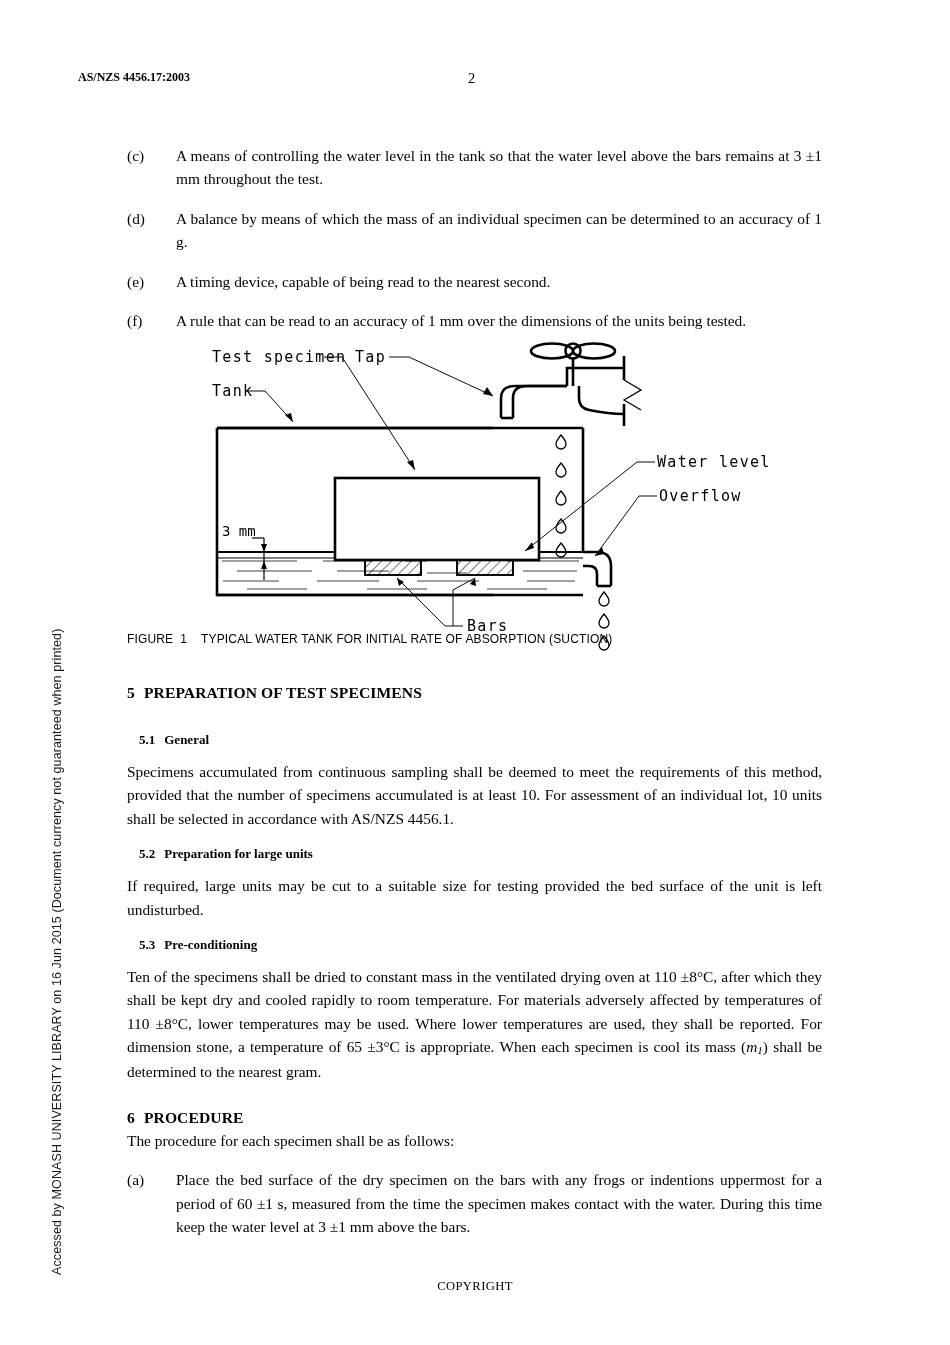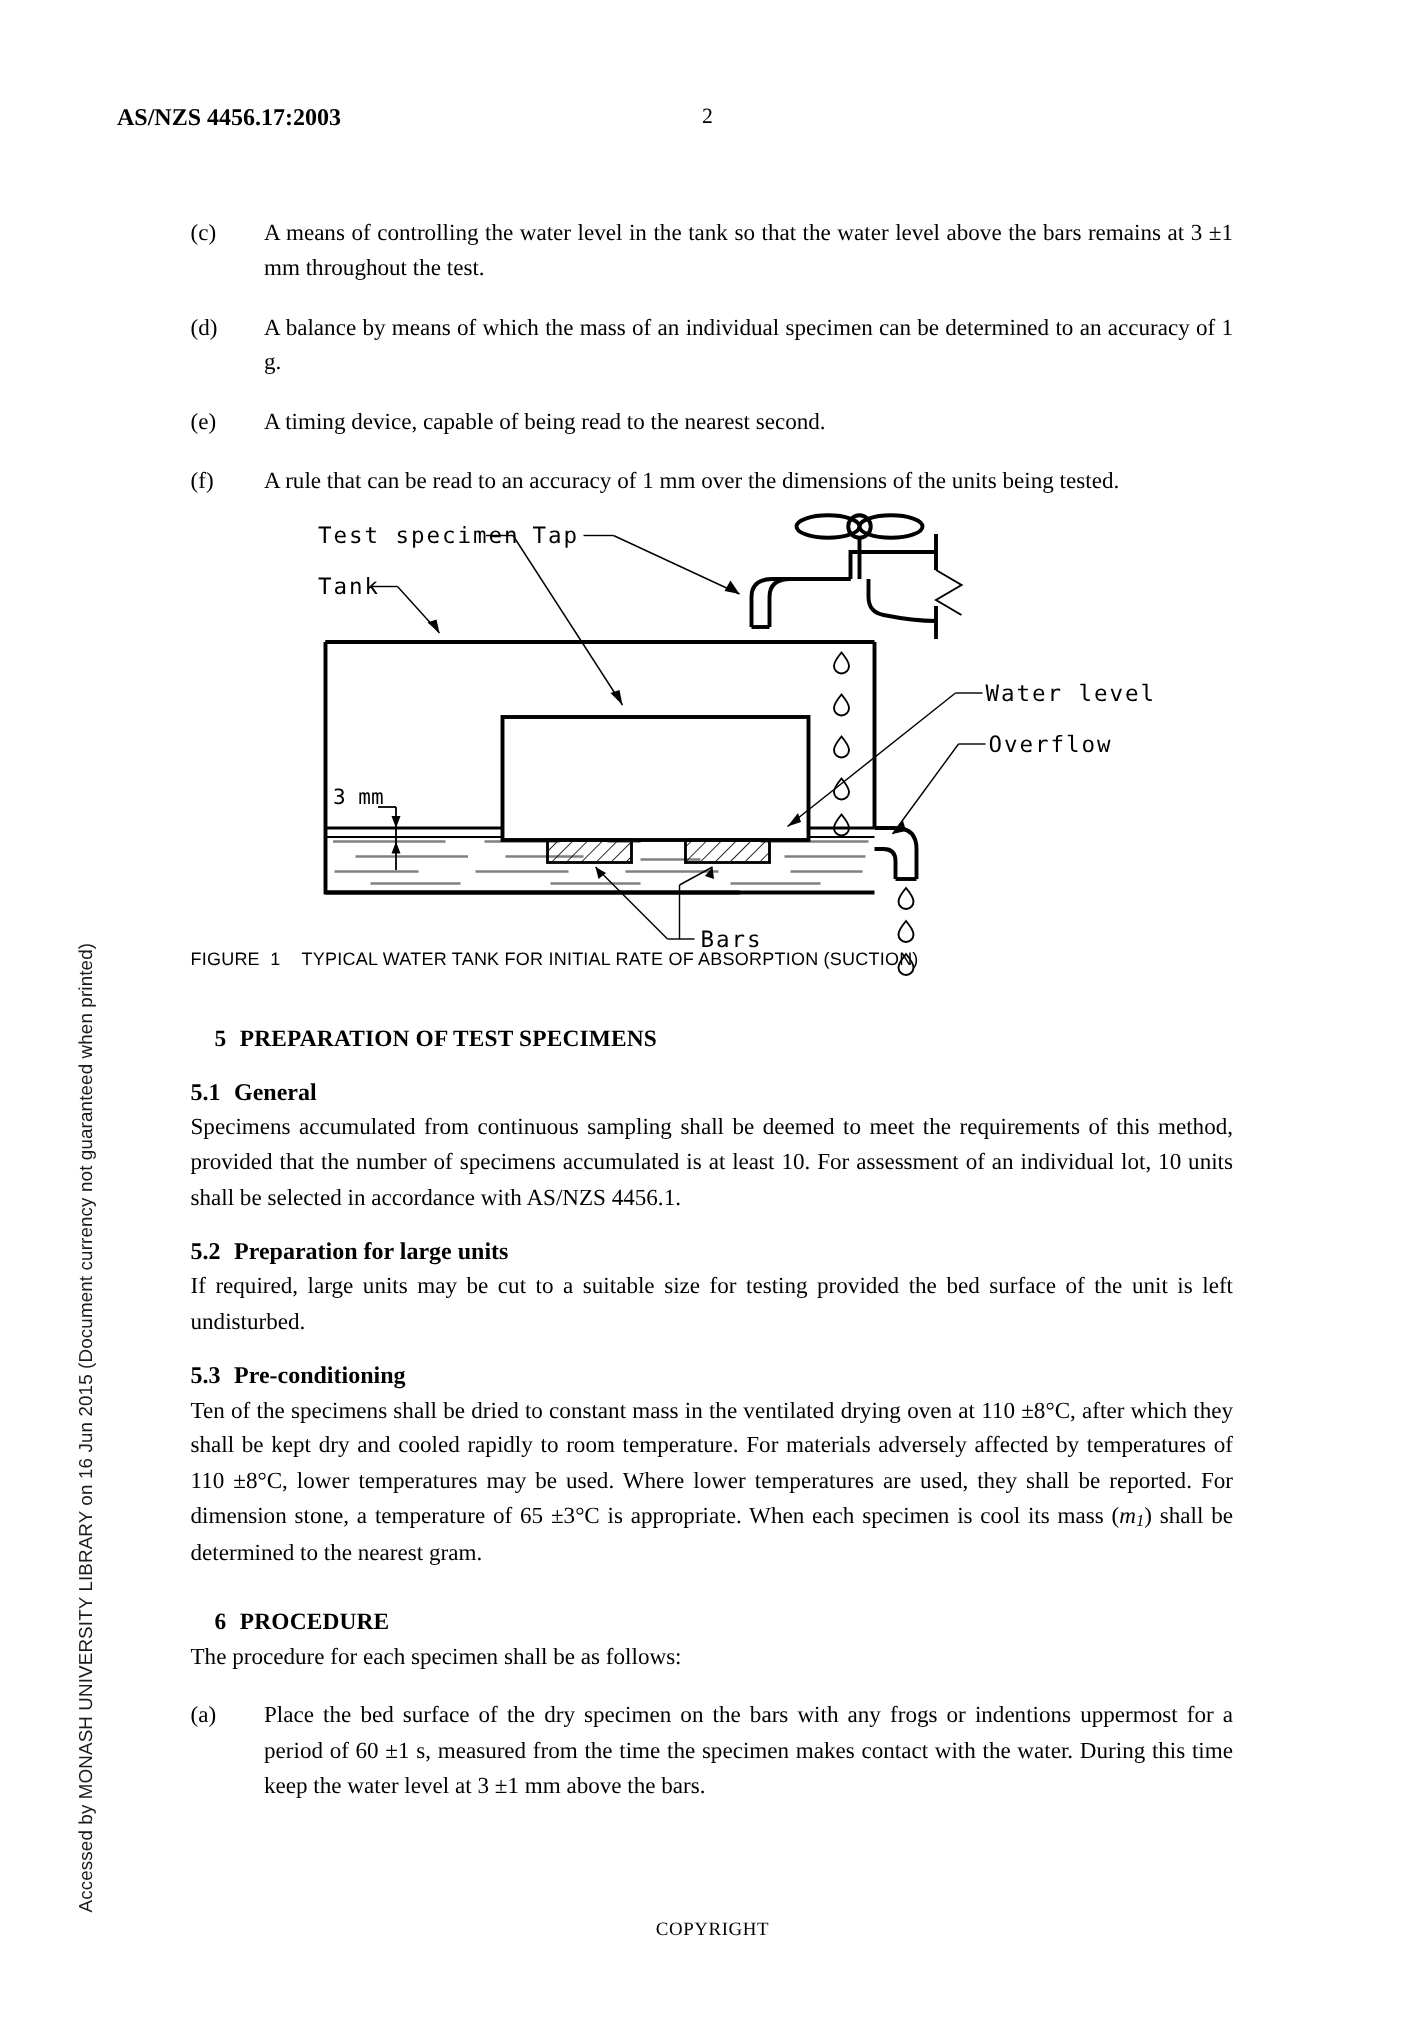--- a/index.html
+++ b/index.html
@@ -43,21 +43,21 @@
     position: absolute;
     left: 78px;
     top: 70px;
     width: 760px;
     height: 20px;
   }
   .doc-header .std-no {
     position: absolute;
     left: 0; top: 0;
     font-weight: bold;
-    font-size: 16px;
+    font-size: 12px;
   }
   .doc-header .page-no {
     position: absolute;
     left: 390px; top: 0;
     font-size: 14.5px;
   }
 
   
   .content {
     position: absolute;
@@ -87,28 +87,28 @@
     left: 0;
     top: 0;
     width: 40px;
     text-align: left;
     font-size: 15.4px;
   }
   .list-item .itext { display: block; margin-top: 16px; }
   .spacer-md { height: 18px; }
 
   h2.sec {
-    margin: 0 0 0 16px;
+    margin: 0 0 0 0;
     font-size: 15.6px;
     font-weight: bold;
     letter-spacing: 0.1px;
   }
   h3.subsec {
-    margin: 0;
-    font-size: 16px;
+    margin: 12px;
+    font-size: 13px;
     font-weight: bold;
   }
   h2.sec .num { margin-right: 9px; }
   h3.subsec .num { margin-right: 9px; }
 
   .body-para { margin-top: 2px; }
   .after-para { margin-bottom: 16px; }
 
   
   .figure-wrap {

